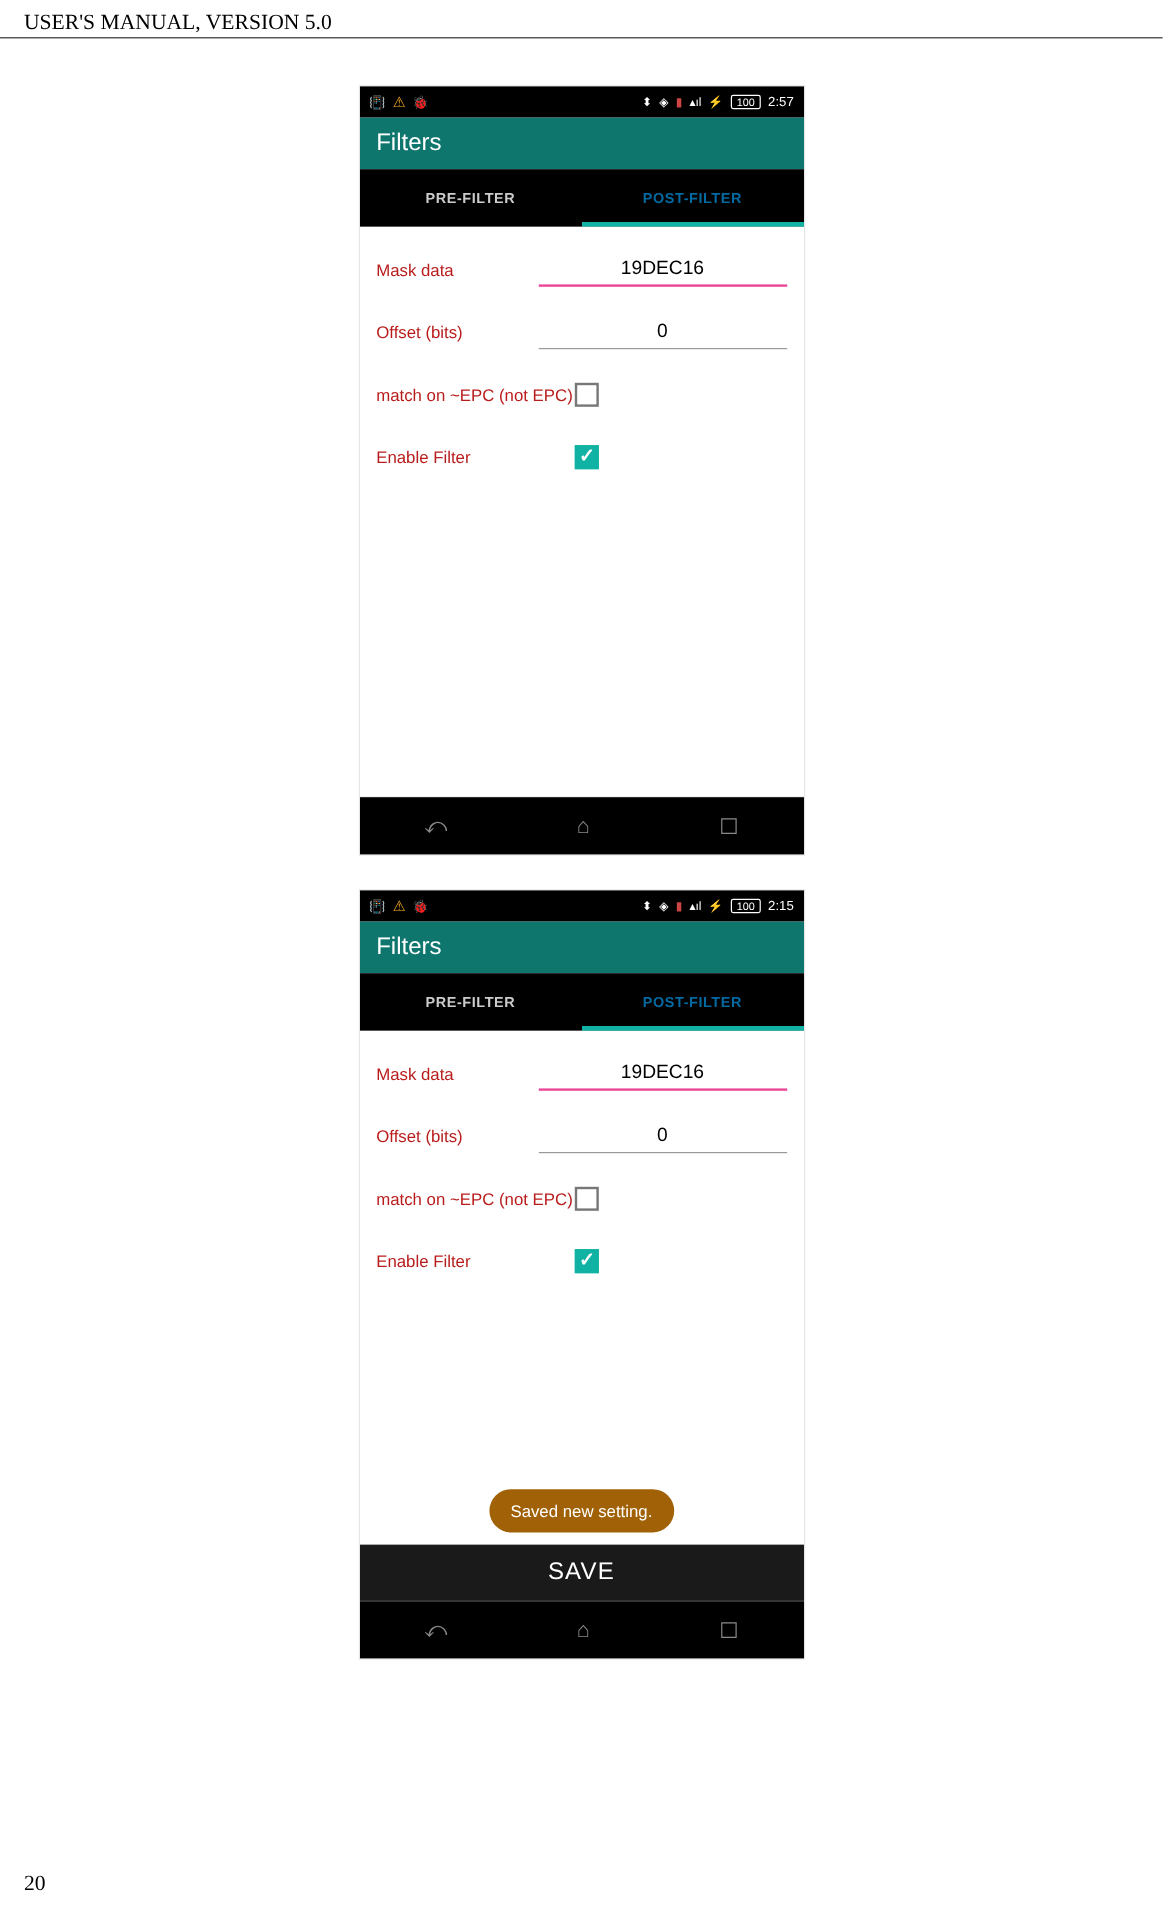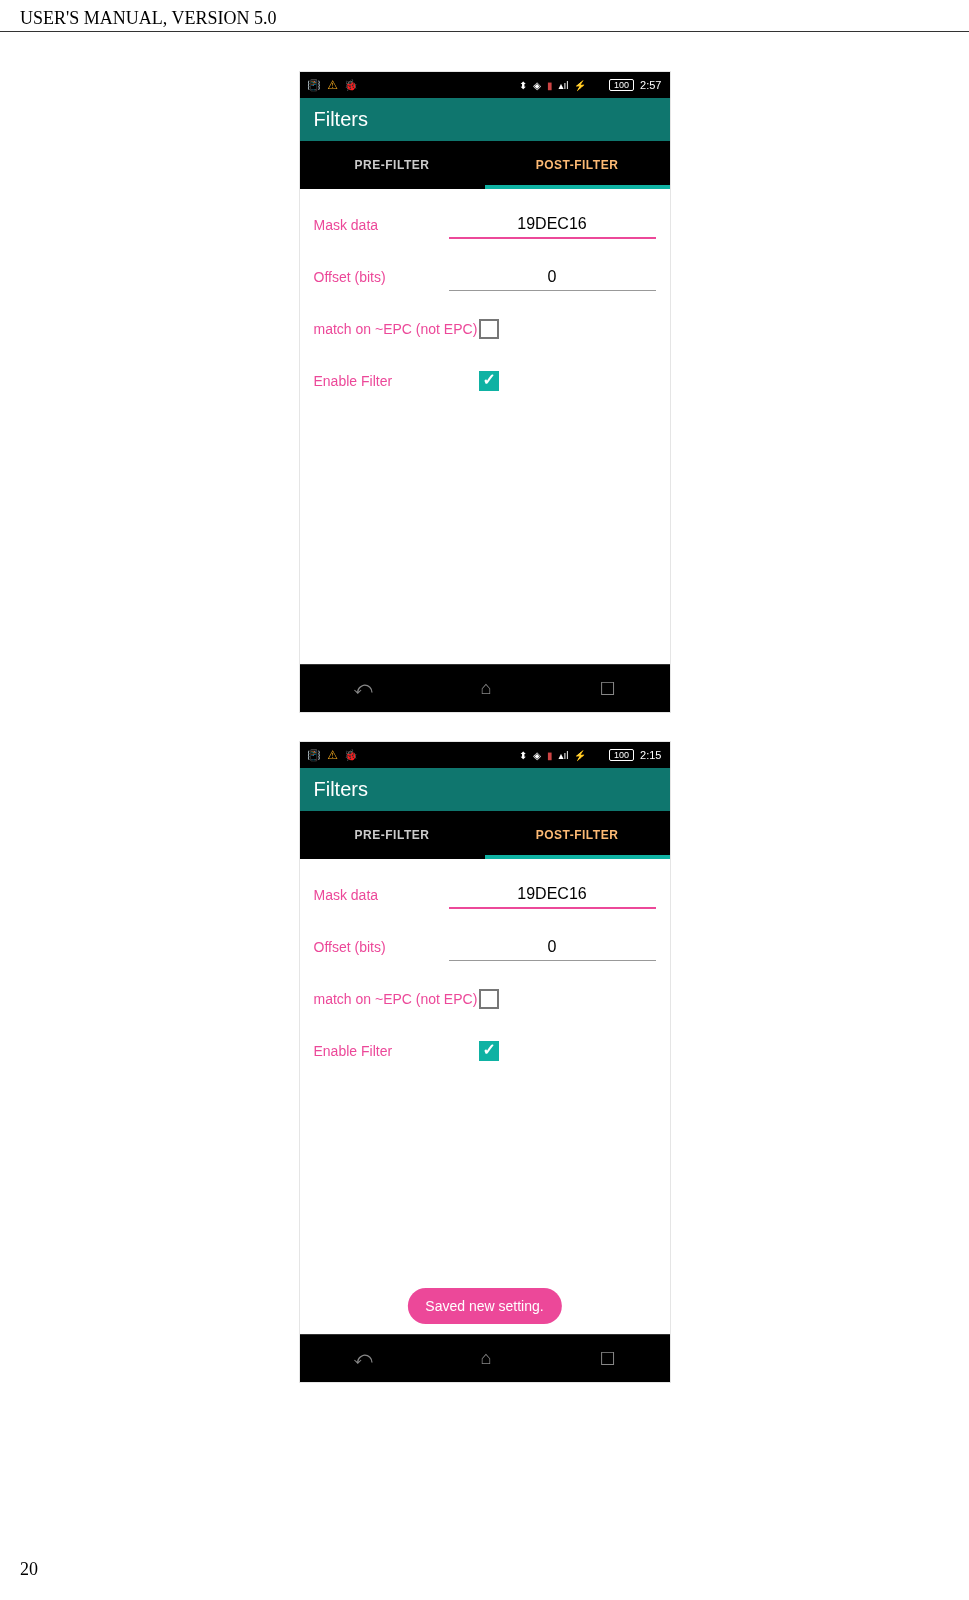--- a/index.html
+++ b/index.html
@@ -88,35 +88,35 @@
     .tab.active::after {
       content: "";
       position: absolute;
       bottom: 0;
       left: 0;
       right: 0;
       height: 4px;
       background: #0fb2a3;
     }
     .tab.active {
-      color: #fdba74;
+      color: #0369a1;
     }
     .form-body {
       flex: 1;
       background: #fff;
       padding: 10px 14px;
       position: relative;
     }
     .row {
       display: flex;
       align-items: center;
       height: 52px;
     }
     .row .label {
-      color: #ec4899;
+      color: #b91c1c;
       font-size: 14px;
       width: 165px;
     }
     .row .value-input {
       flex: 1;
       border: none;
       border-bottom: 2px solid #ec4899;
       font-size: 16px;
       text-align: center;
       padding: 4px 0;
@@ -145,21 +145,21 @@
       top: -3px;
       left: 2px;
       font-size: 16px;
       font-weight: bold;
     }
     .toast {
       position: absolute;
       bottom: 10px;
       left: 50%;
       transform: translateX(-50%);
-      background: #ec4899;
+      background: #a16207;
       color: #fff;
       padding: 10px 18px;
       border-radius: 20px;
       font-size: 14px;
       white-space: nowrap;
     }
     .save-btn {
       background: #1a1a1a;
       color: #fff;
       text-align: center;
@@ -179,21 +179,20 @@
     .nav-icon {
       color: #888;
       font-size: 18px;
       cursor: pointer;
     }
     .battery-icon {
       border: 1px solid #fff;
       padding: 0 4px;
       font-size: 9px;
       border-radius: 2px;
-      margin-left: 16px;
     }
     .warn-icon::before { content: "⚠"; font-size: 12px; color: #ffb020; }
     .vibrate-icon::before { content: "📳"; font-size: 11px; }
     .debug-icon::before { content: "🐞"; font-size: 11px; }
   </style>
 </head>
 <body>
 
 <div class="header">
   <span>USER'S  MANUAL,  VERSION  5.0</span>
@@ -282,20 +281,21 @@
       <div class="row">
         <div class="label">match on ~EPC (not EPC)</div>
         <span class="checkbox"></span>
       </div>
       <div class="row">
         <div class="label">Enable Filter</div>
         <span class="checkbox checked"></span>
       </div>
       <div class="toast">Saved new setting.</div>
     </div>
+    <div class="save-btn">SAVE</div>
     <div class="nav-bar">
       <span class="nav-icon">⤺</span>
       <span class="nav-icon">⌂</span>
       <span class="nav-icon">☐</span>
     </div>
   </div>
 
 </div>
 
 <div class="footer">

